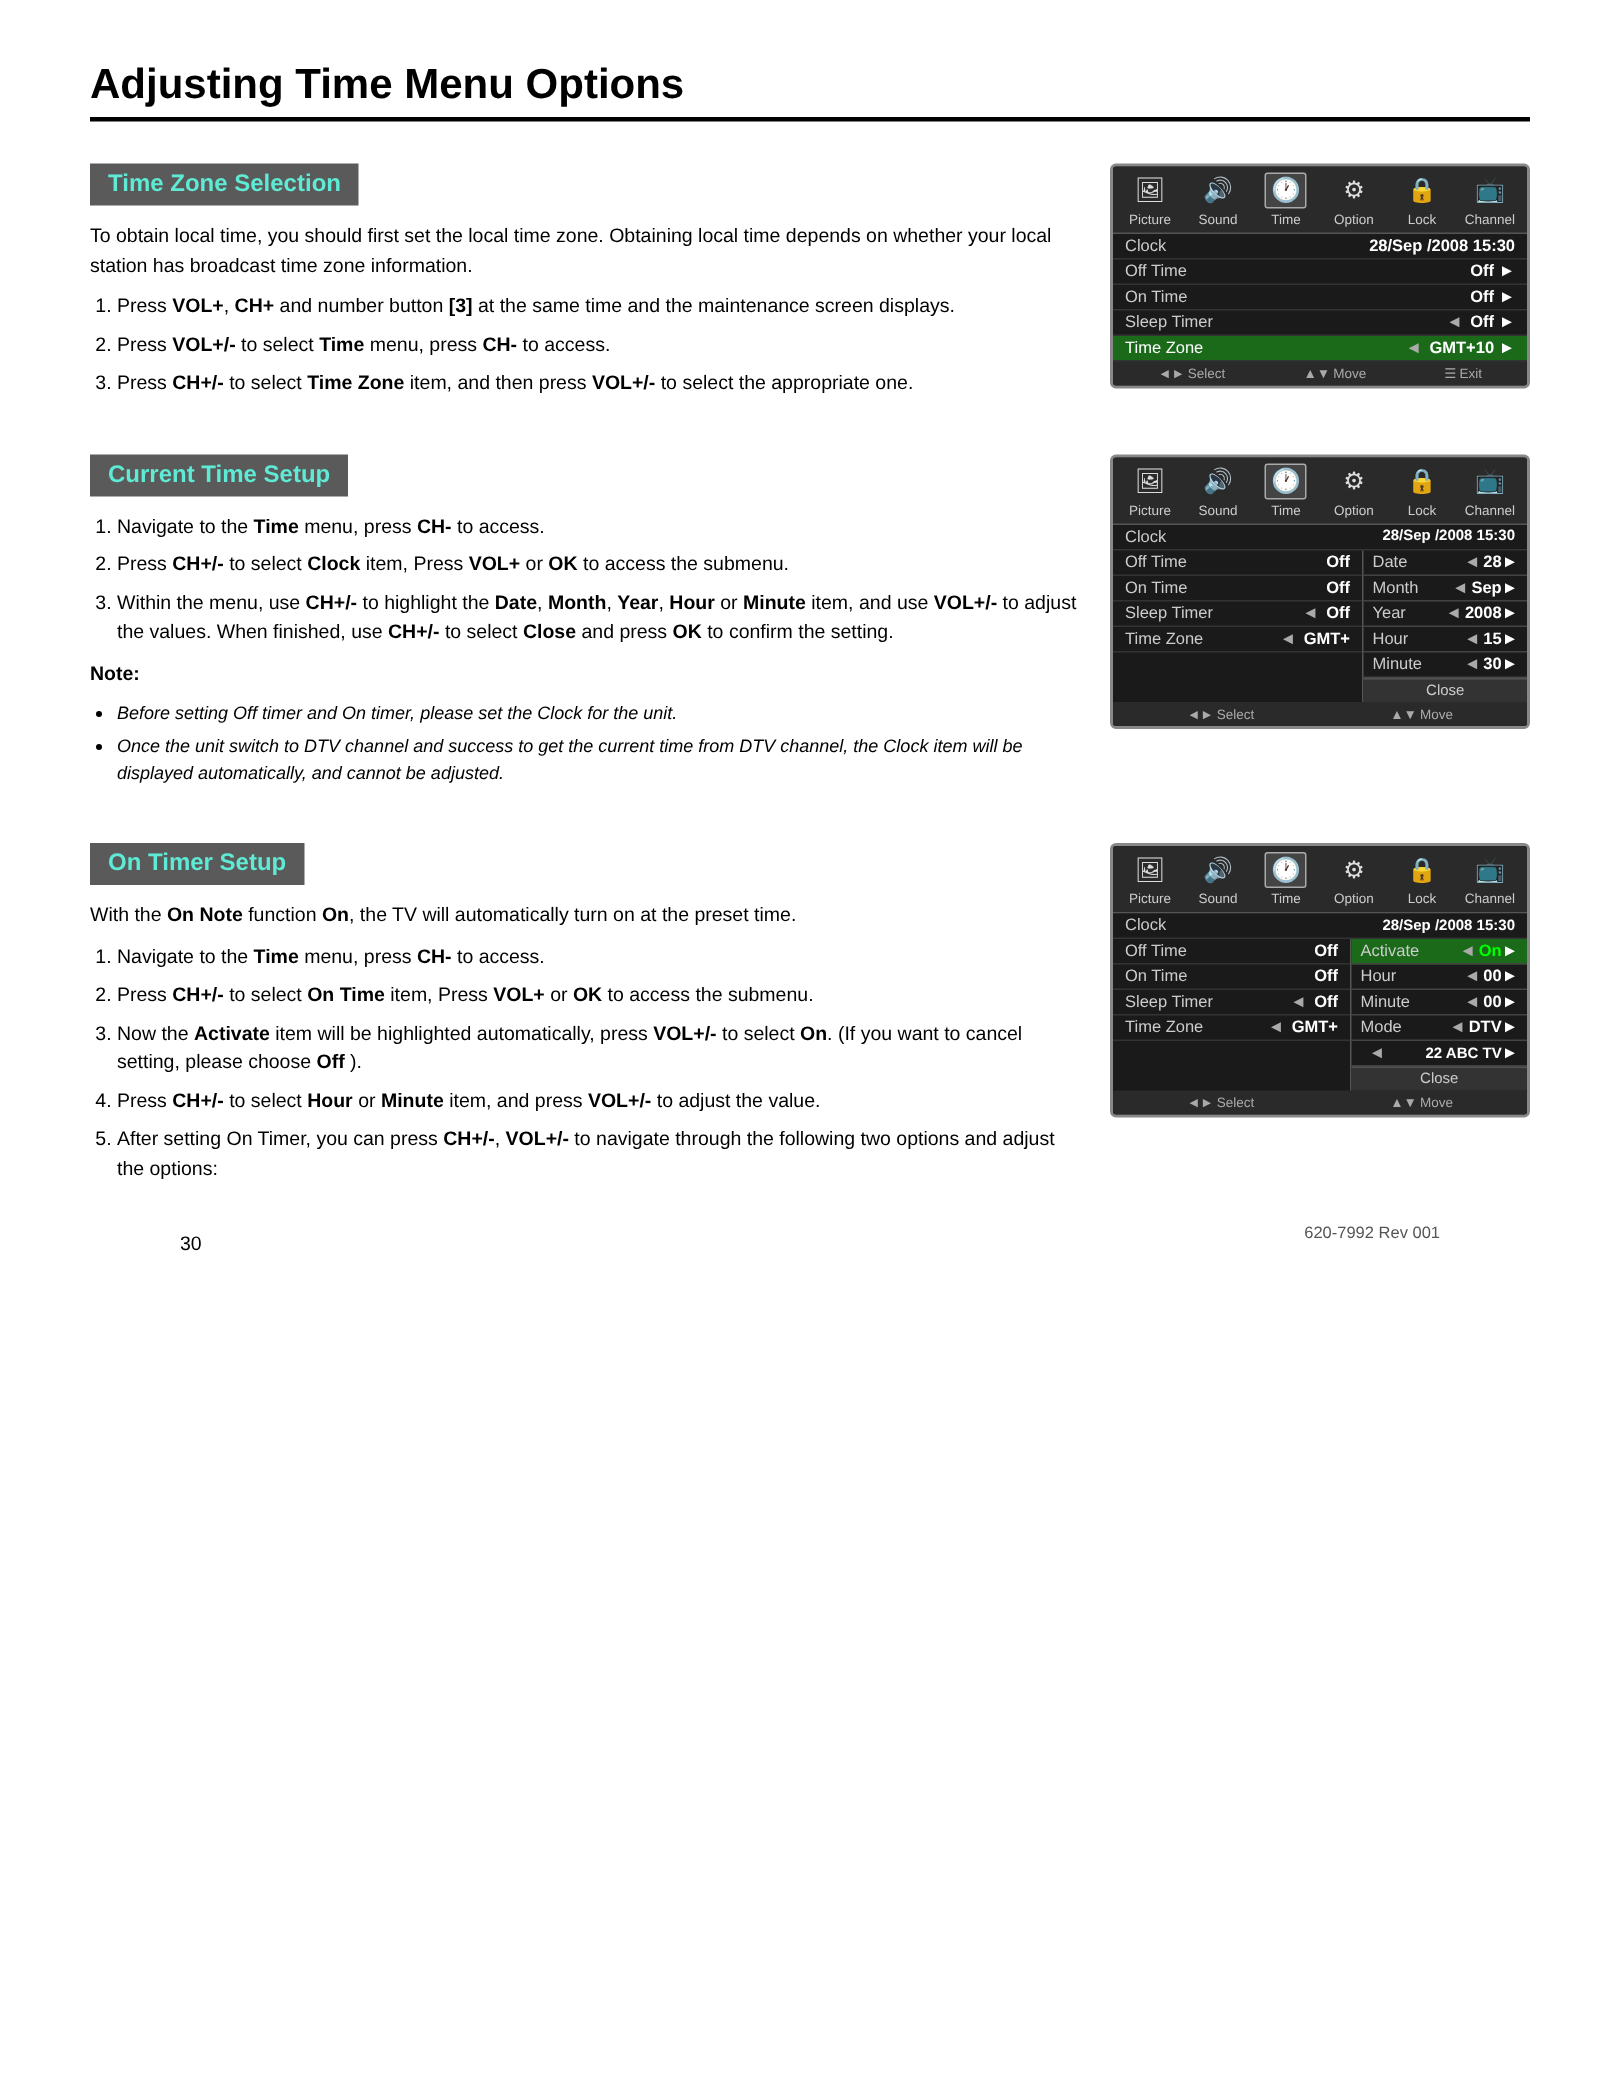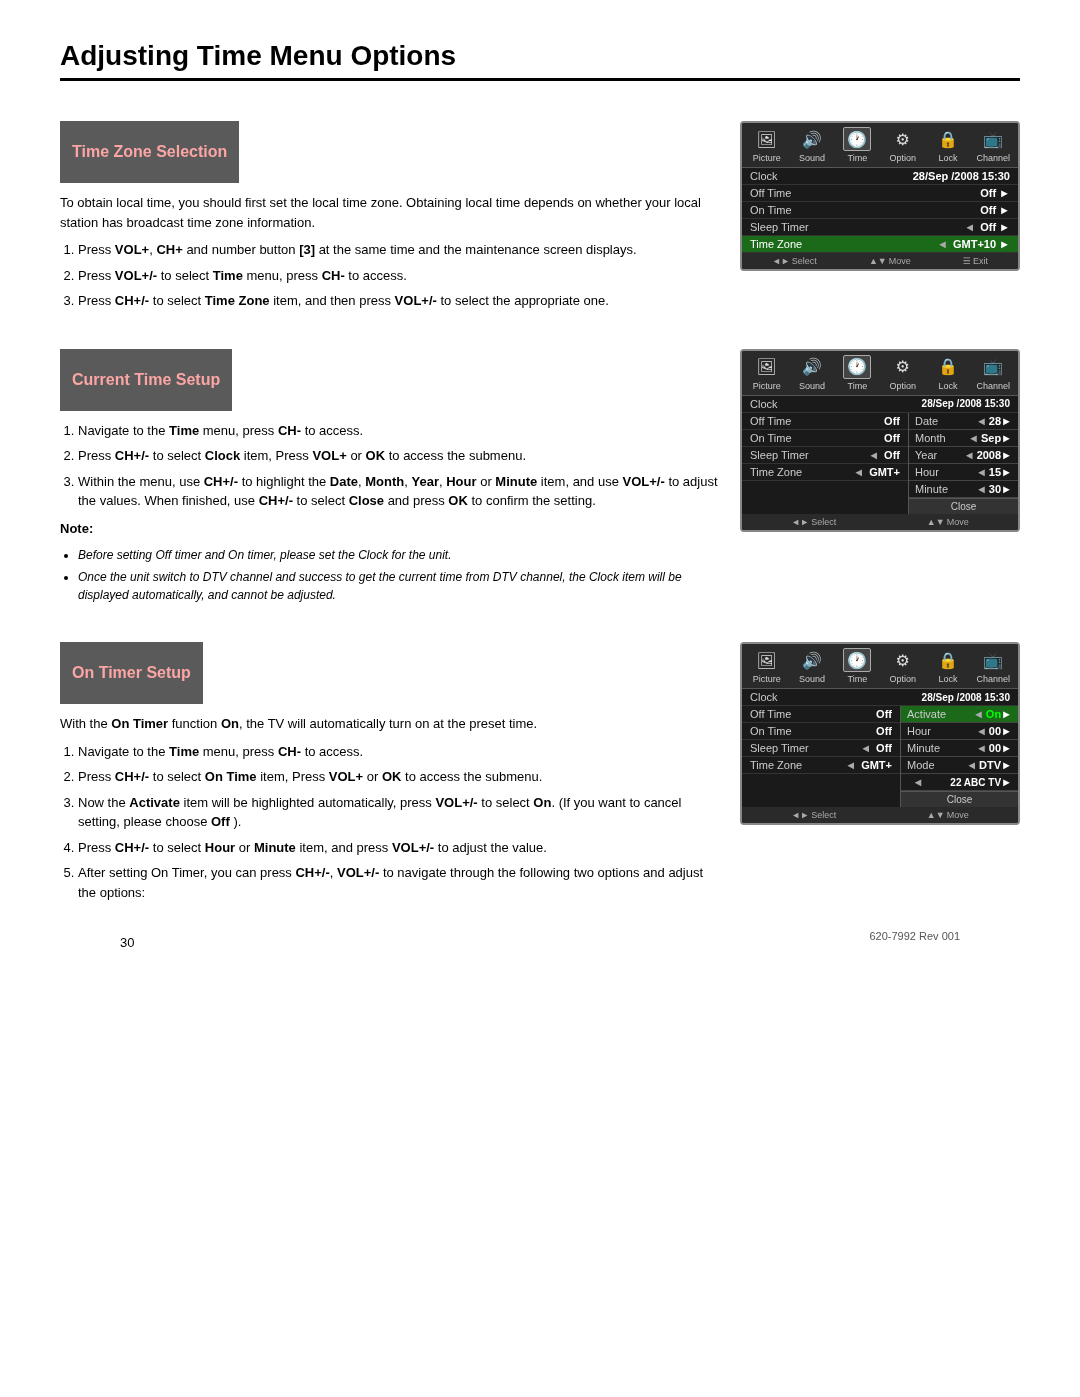--- a/index.html
+++ b/index.html
@@ -9,42 +9,42 @@
       background: #fff;
       color: #000;
       width: 1080px;
       min-height: 1397px;
       padding: 40px 60px;
     }
 
     h1 {
       font-size: 28px;
       font-weight: bold;
-      margin-bottom: 20px;
+      margin-bottom: 8px;
       border-bottom: 3px solid #000;
       padding-bottom: 6px;
     }
 
     .section {
       display: flex;
       gap: 20px;
       margin-bottom: 30px;
       align-items: flex-start;
     }
 
     .section-text {
       flex: 1;
     }
 
     .section-heading {
       background: #5a5a5a;
-      color: #fca5a5;
+      color: #5eead4;
       font-size: 16px;
       font-weight: bold;
-      padding: 22px 12px;
+      padding: 5px 12px;
       margin-bottom: 10px;
       display: inline-block;
     }
 
     .section-text p {
       margin-bottom: 8px;
       line-height: 1.5;
       font-size: 13px;
     }
 
@@ -402,21 +402,21 @@
     <div class="tv-footer">
       <span><span>◄►</span> Select</span>
       <span><span>▲▼</span> Move</span>
     </div>
   </div>
 </div>
 
 <div class="section">
   <div class="section-text">
     <div class="section-heading">On Timer Setup</div>
-    <p>With the <b>On Timer</b> function <b>On</b>, the TV will automatically turn on at the preset time.</p>
+    <p>With the <b>On Note</b> function <b>On</b>, the TV will automatically turn on at the preset time.</p>
     <ol>
       <li>Navigate to the <b>Time</b> menu, press <b>CH-</b> to access.</li>
       <li>Press <b>CH+/-</b> to select <b>On Time</b> item, Press <b>VOL+</b> or <b>OK</b> to access the submenu.</li>
       <li>Now the <b>Activate</b> item will be highlighted automatically, press <b>VOL+/-</b> to select <b>On</b>. (If you want to cancel setting, please choose <b>Off</b> ).</li>
       <li>Press <b>CH+/-</b> to select <b>Hour</b> or <b>Minute</b> item, and press <b>VOL+/-</b> to adjust the value.</li>
       <li>After setting On Timer, you can press <b>CH+/-</b>, <b>VOL+/-</b> to navigate through the following two options and adjust the options:</li>
     </ol>
   </div>
 
   <div class="tv-screen">

